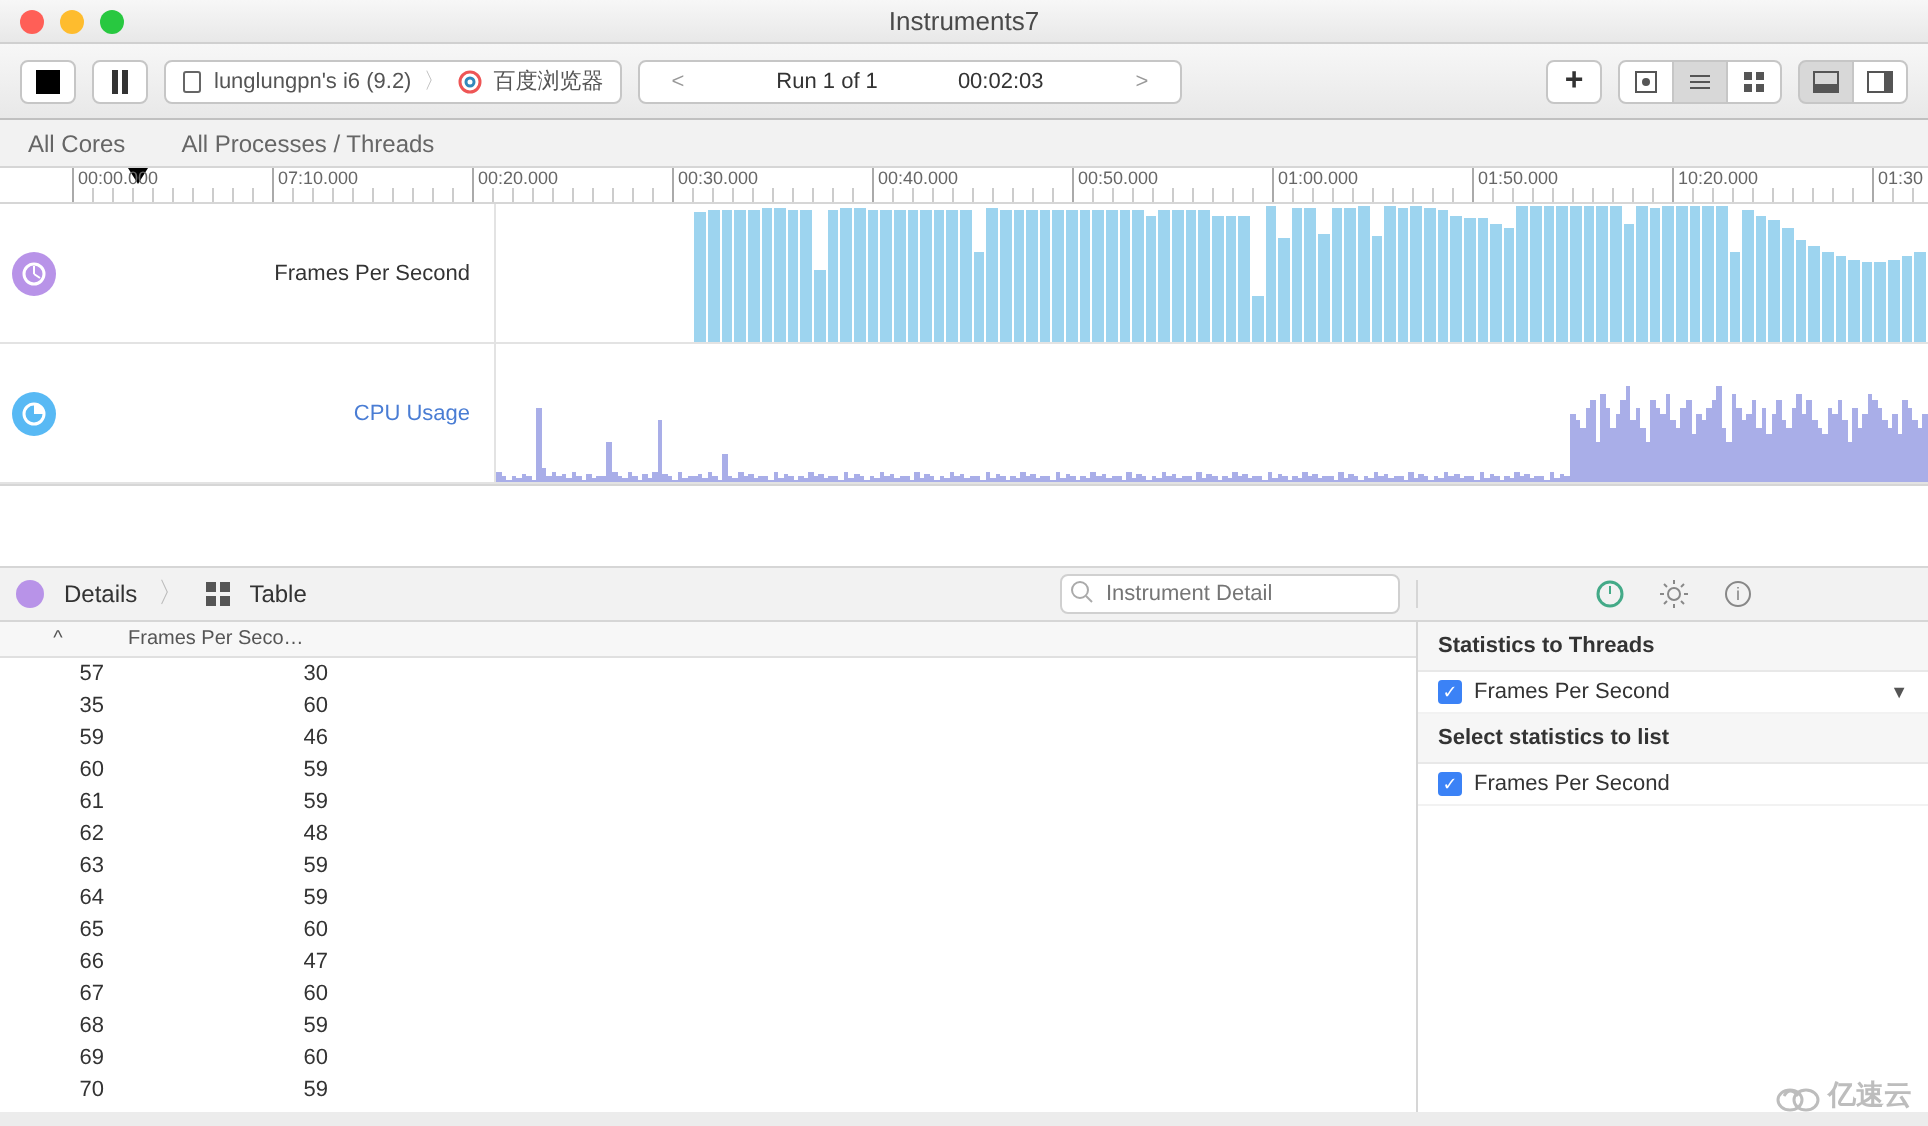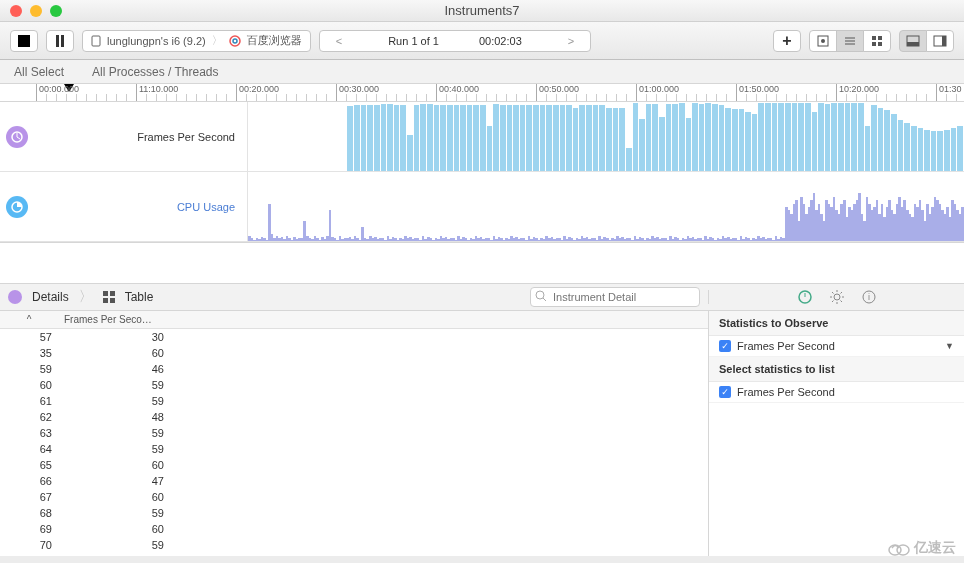--- a/index.html
+++ b/index.html
@@ -161,37 +161,37 @@
     <div class="btn">
         <svg width="14" height="14">
           <rect x="1" y="2" width="12" height="10" fill="none" stroke="#555"></rect>
           <rect x="9" y="2" width="4" height="10" fill="#555"></rect>
         </svg>
       </div>
   </div>
 </div>
 
 <div class="filterbar">
-  <span>All Select</span>
+  <span>All Cores</span>
   <span>All Processes / Threads</span>
 </div>
 
 <div class="ruler" id="ruler">
   <div class="playhead"></div>
 <div class="tick" style="left: 36px;">00:00.000</div>
     <div class="minor" style="left: 46px;"></div>
     <div class="minor" style="left: 56px;"></div>
     <div class="minor" style="left: 66px;"></div>
     <div class="minor" style="left: 76px;"></div>
     <div class="minor" style="left: 86px;"></div>
     <div class="minor" style="left: 96px;"></div>
     <div class="minor" style="left: 106px;"></div>
     <div class="minor" style="left: 116px;"></div>
     <div class="minor" style="left: 126px;"></div>
-    <div class="tick" style="left: 136px;">11:10.000</div>
+    <div class="tick" style="left: 136px;">07:10.000</div>
     <div class="minor" style="left: 146px;"></div>
     <div class="minor" style="left: 156px;"></div>
     <div class="minor" style="left: 166px;"></div>
     <div class="minor" style="left: 176px;"></div>
     <div class="minor" style="left: 186px;"></div>
     <div class="minor" style="left: 196px;"></div>
     <div class="minor" style="left: 206px;"></div>
     <div class="minor" style="left: 216px;"></div>
     <div class="minor" style="left: 226px;"></div>
     <div class="tick" style="left: 236px;">00:20.000</div>
@@ -800,21 +800,21 @@
           <div class="c1">69</div>
           <div class="c2">60</div>
         </div>
         <div class="row">
           <div class="c1">70</div>
           <div class="c2">59</div>
         </div>
       </div>
   </div>
   <div class="rightpane">
-    <div class="sect-hdr">Statistics to Observe</div>
+    <div class="sect-hdr">Statistics to Threads</div>
     <div class="sect-row">
       <div class="chk">✓</div>
       <span>Frames Per Second</span>
       <span class="dd">▼</span>
     </div>
     <div class="sect-hdr">Select statistics to list</div>
     <div class="sect-row">
       <div class="chk">✓</div>
       <span>Frames Per Second</span>
     </div>

